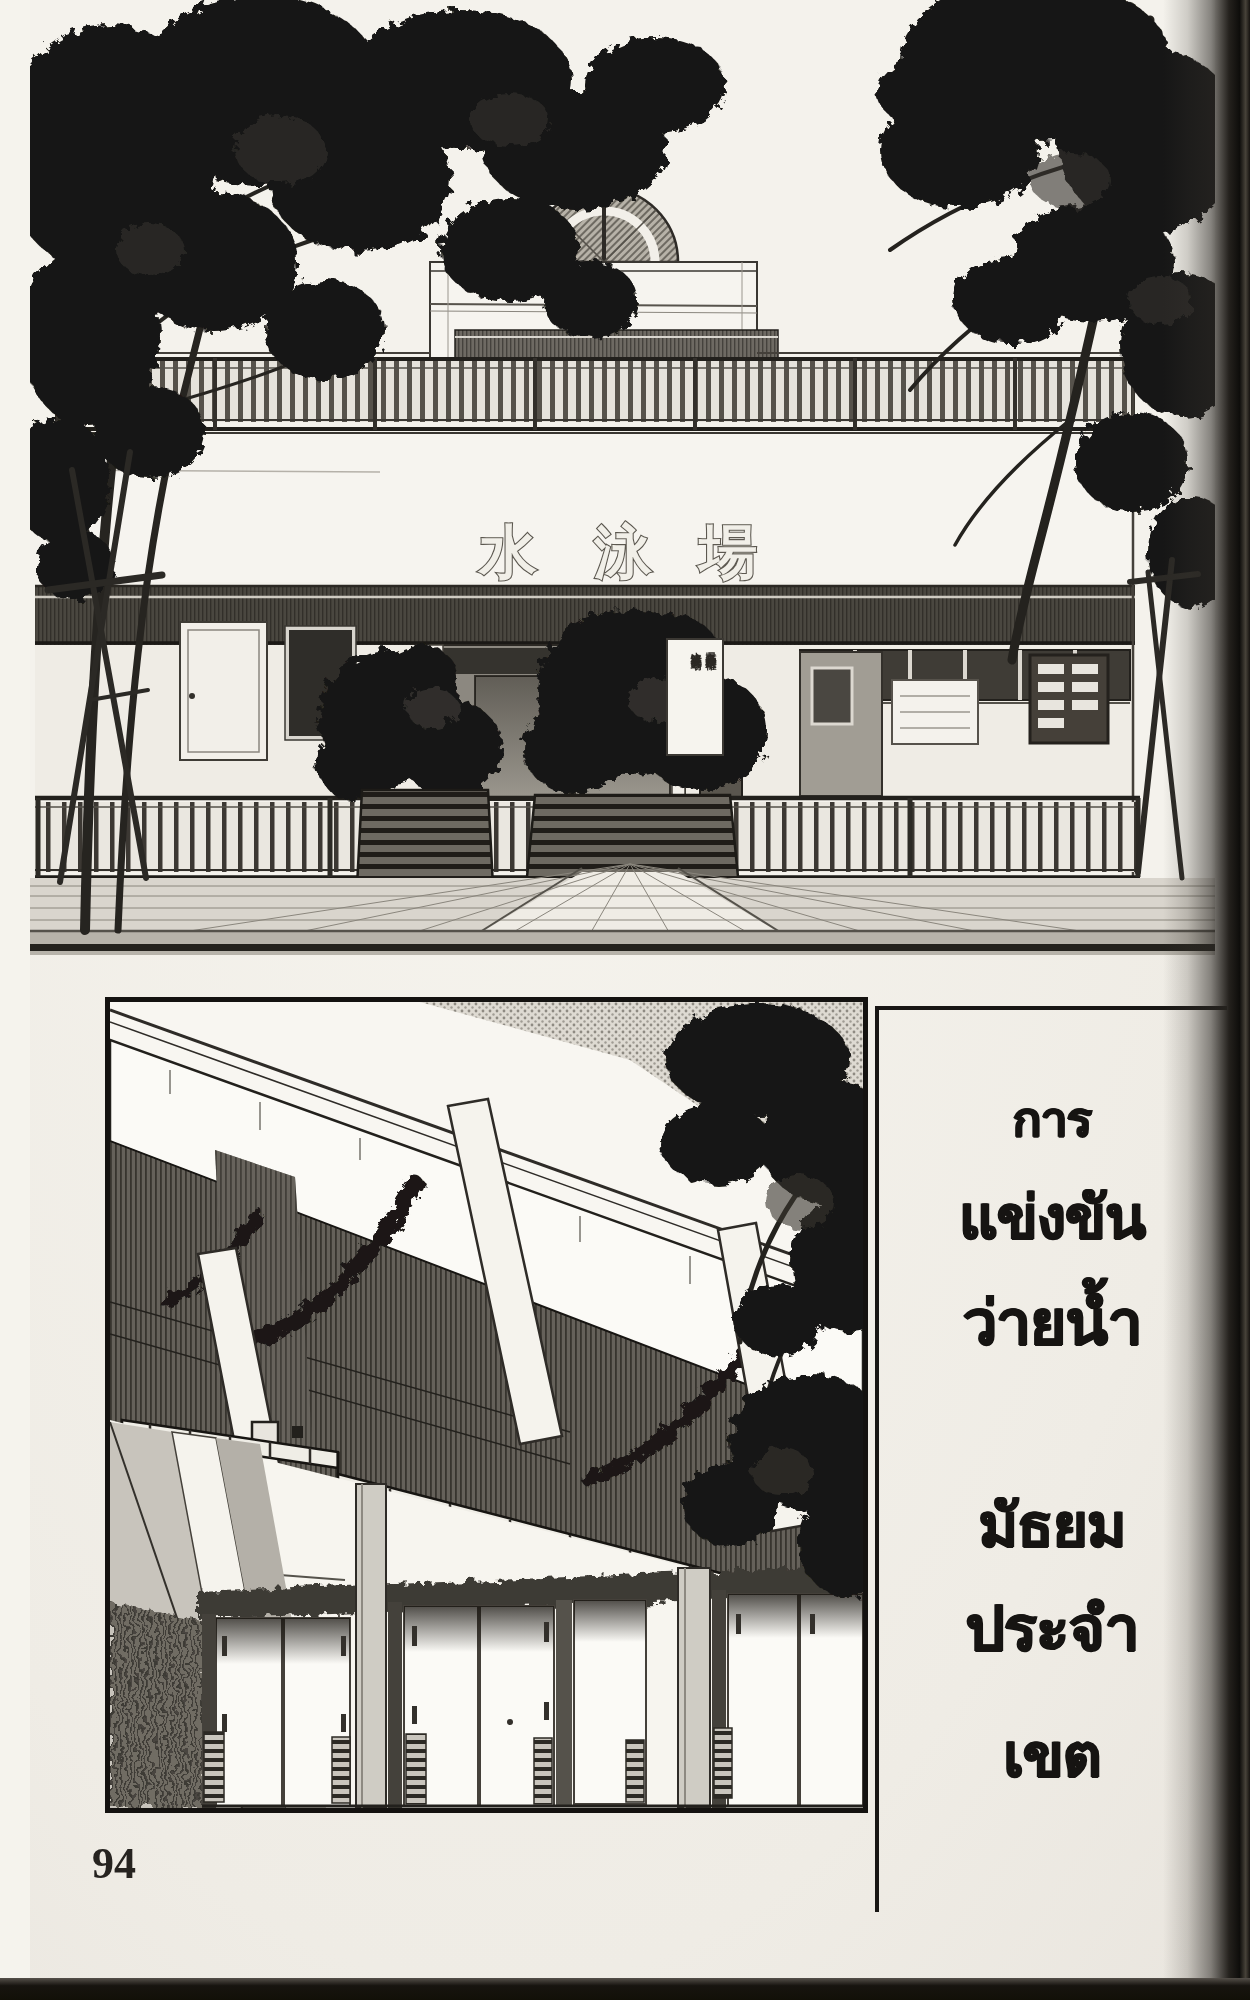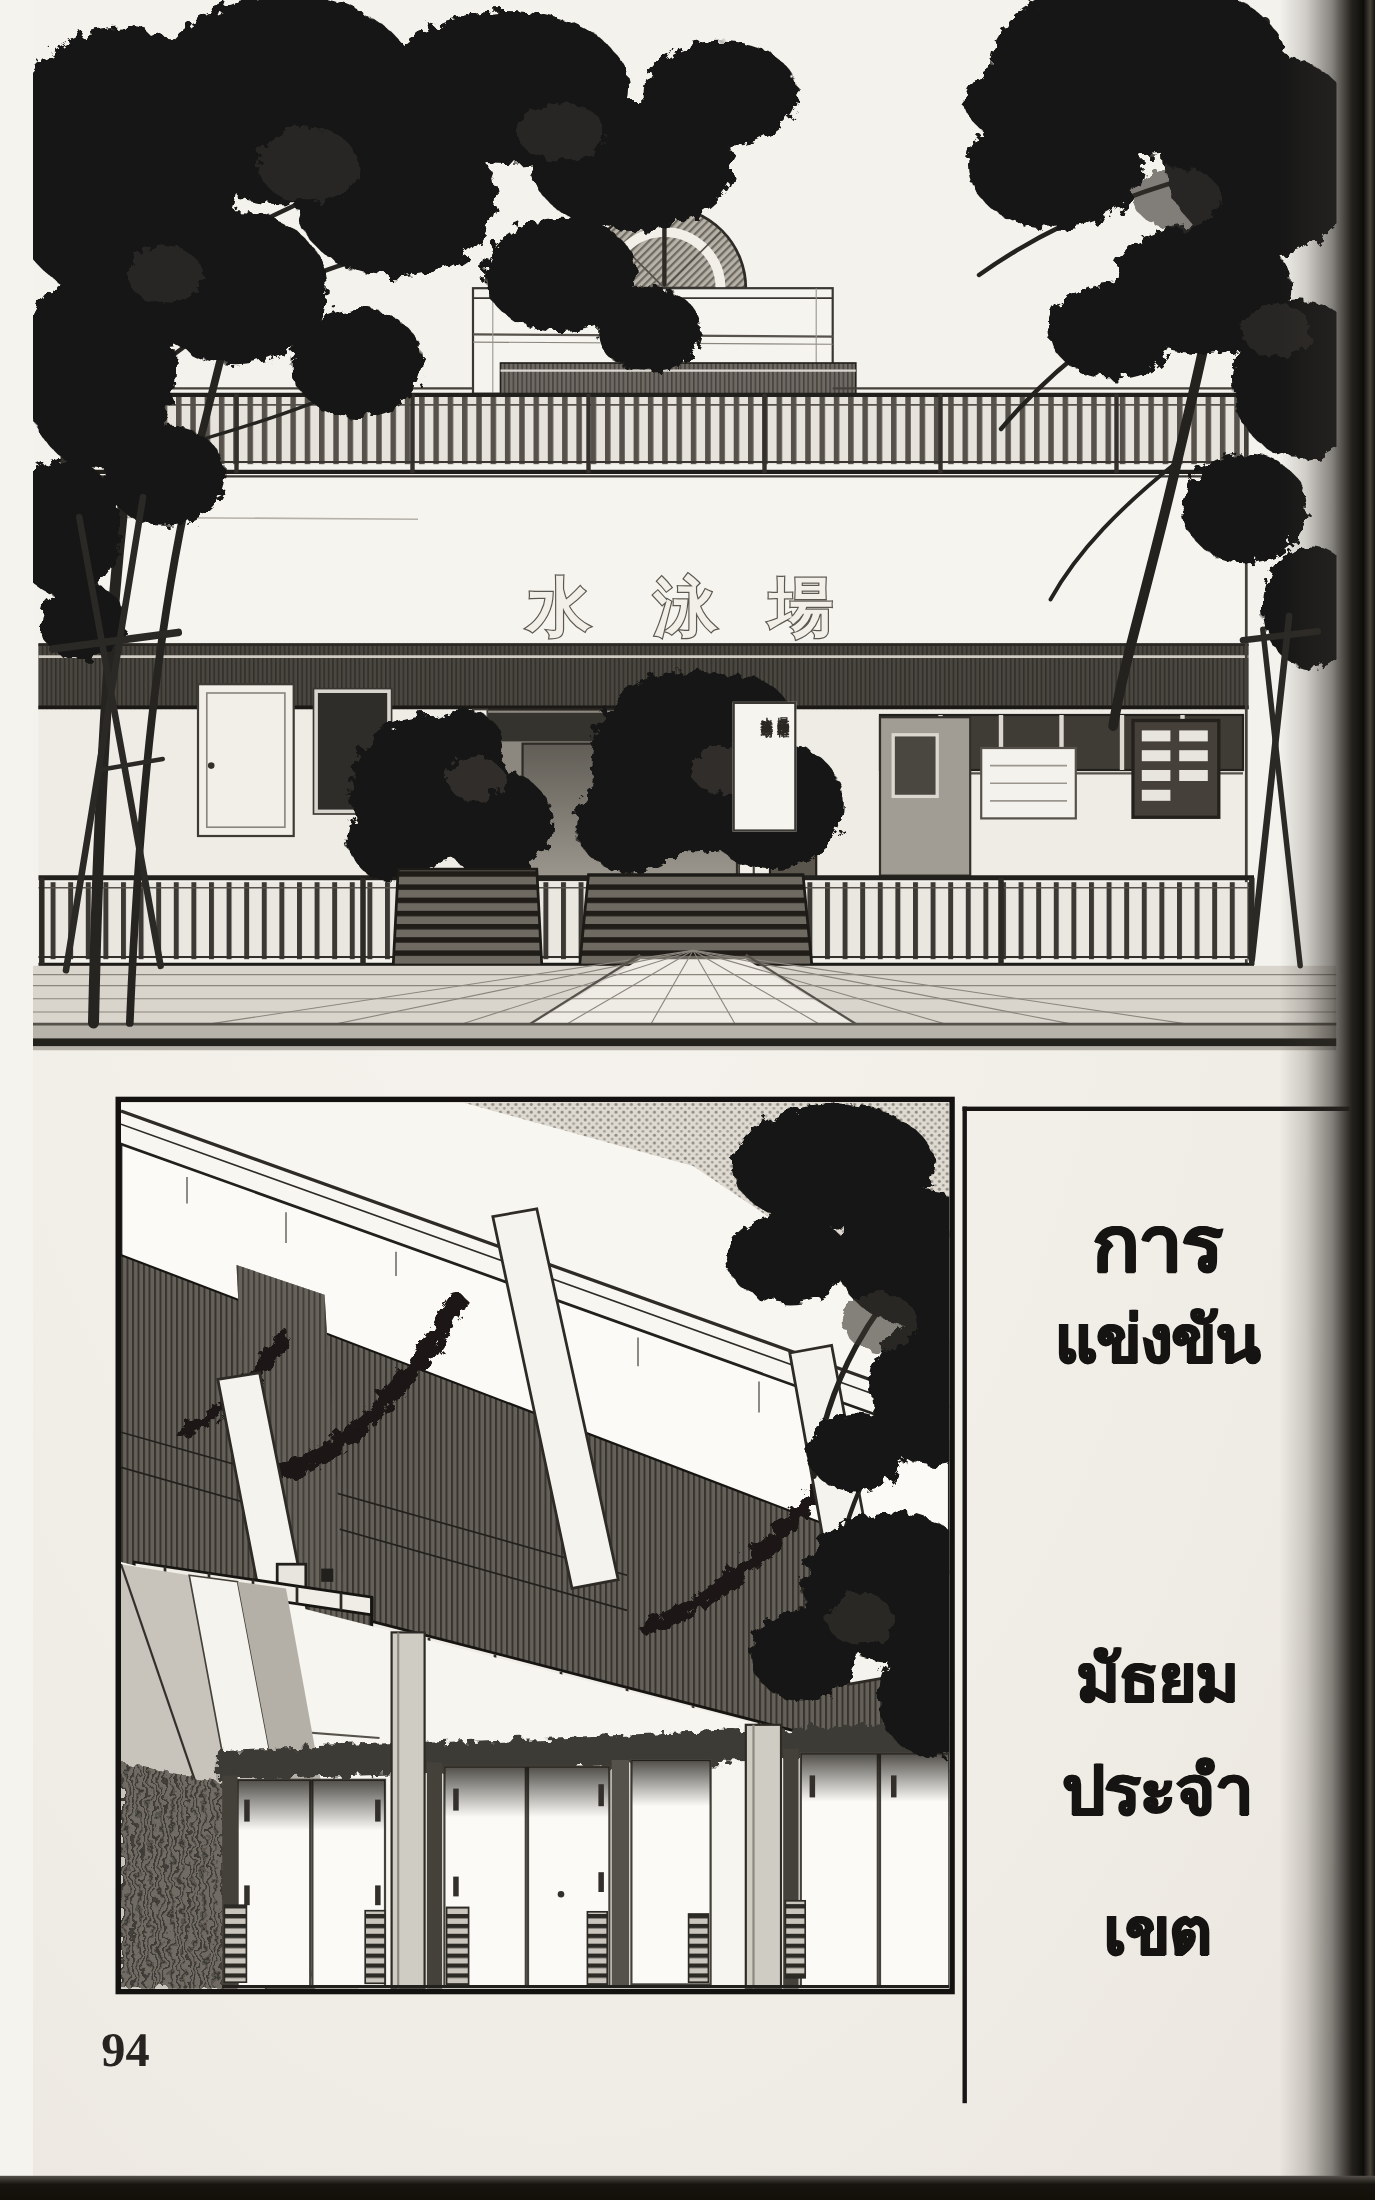--- a/index.html
+++ b/index.html
@@ -519,22 +519,23 @@
             <ellipse cx="672" cy="470" rx="30" ry="24"></ellipse>
         </g>
       </g>
     </svg>
   </div>
 
   <div id="col-vline" class="abs"></div>
   <div id="col-topline" class="abs"></div>
 
   <div id="caption" class="abs">
-    <div class="cap-line" style="top:86px;font-size:71px;">การ</div>
+    <div class="cap-line" style="top:86px;font-size:48px;">การ</div>
     <div class="cap-line" style="top:178px;font-size:60px;">แข่งขัน</div>
+    <div class="cap-line" style="top:282px;font-size:62px;">ว่ายน้ำ</div>
     <div class="cap-line" style="top:588px;font-size:62px;">ประจำ</div>
     <div class="cap-line" style="top:486px;font-size:60px;">มัธยม</div>
     <div class="cap-line" style="top:716px;font-size:60px;">เขต</div>
   </div>
 
   <div id="pagenum" class="abs">94</div>
 
   <div id="spine-band" class="abs"></div>
   <div id="bottom-strip" class="abs"></div>
 

